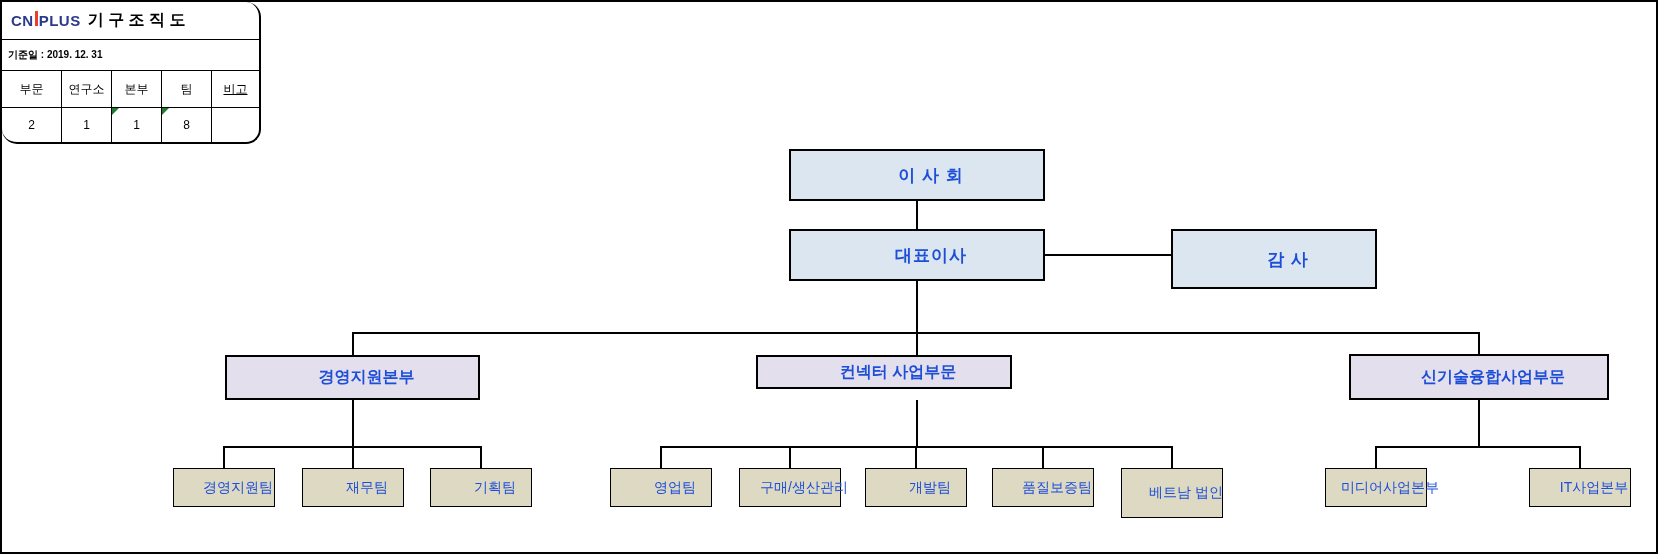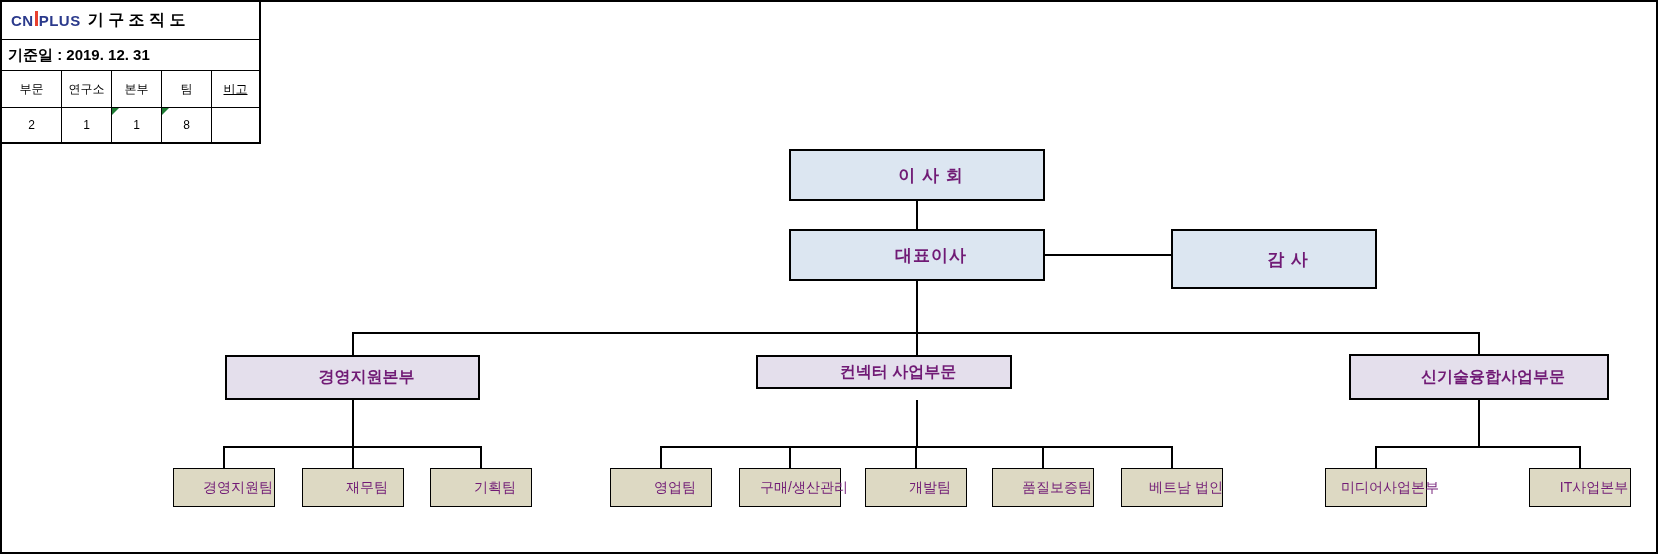--- a/index.html
+++ b/index.html
@@ -8,46 +8,47 @@
   .canvas {
     position:relative; width:1658px; height:554px;
     background:#ffffff; border:2px solid #000; overflow:hidden;
   }
 
   
   .info-table {
     position:absolute; left:0; top:0; width:259px;
     border-right:2px solid #000; border-bottom:2px solid #000;
     background:#fff;
+    border-radius:15px;
   }
   .it-row { border-bottom:1.5px solid #000; display:flex; align-items:center; }
   .it-row:last-child { border-bottom:none; }
   .title-row { height:38px; padding-left:9px; gap:7px; }
   .logo { font-weight:bold; font-size:15px; color:#2b3a8c; letter-spacing:.5px; display:inline-flex; align-items:center; }
   .logo-mark { display:inline-block; width:3px; height:15px; background:#e8402d; margin:0 1px 0 1px; transform:translateY(-2px); }
   .doc-title { font-weight:bold; font-size:16px; color:#000; white-space:nowrap; }
-  .date-row { height:31px; padding-left:6px; font-weight:bold; font-size:15px; color:#000; }
+  .date-row { height:31px; padding-left:6px; font-weight:bold; font-size:10px; color:#000; }
   .grid-row { display:grid; grid-template-columns:60px 50px 50px 50px 47px; }
   .grid-row .cell {
     border-right:1.5px solid #000; height:100%;
     display:flex; align-items:center; justify-content:center;
     font-size:12px; color:#000; position:relative;
   }
   .grid-row .cell:last-child { border-right:none;text-decoration:underline; }
   .head-row { height:37px; }
   .val-row { height:34px; }
   .err-tri {
     position:absolute; left:0; top:0; width:0; height:0;
     border-top:7px solid #1e7b34; border-right:7px solid transparent;
   }
 
   
   .node {
     position:absolute; display:flex; align-items:center; justify-content:center;
-    text-align:center; color:#701a75; white-space:nowrap; background:#fff;padding-left:28px;
+    text-align:center; color:#1d4ed8; white-space:nowrap; background:#fff;padding-left:28px;
   }
   .exec  { background:#dce6f1; border:2px solid #000; font-weight:bold; font-size:17px; letter-spacing:1px; }
   .divn  { background:#e4dfec; border:2px solid #000; font-weight:bold; font-size:16px; }
   .team  { background:#ddd9c3; border:1.5px solid #000; font-size:14px; }
 
   
   .vline { position:absolute; width:2px; background:#000; }
   .hline { position:absolute; height:2px; background:#000; }
 </style>
 </head>
@@ -123,18 +124,18 @@
   <div class="node divn" style="left:1347px;top:352px;width:260px;height:46px">신기술융합사업부문</div>
 
   <div class="node team" style="left:300px;top:466px;width:102px;height:39px">재무팀</div>
   <div class="node team" style="left:171px;top:466px;width:102px;height:39px">경영지원팀</div>
   <div class="node team" style="left:428px;top:466px;width:102px;height:39px">기획팀</div>
 
   <div class="node team" style="left:608px;top:466px;width:102px;height:39px">영업팀</div>
   <div class="node team" style="left:737px;top:466px;width:102px;height:39px">구매/생산관리</div>
   <div class="node team" style="left:863px;top:466px;width:102px;height:39px">개발팀</div>
   <div class="node team" style="left:990px;top:466px;width:102px;height:39px">품질보증팀</div>
-  <div class="node team" style="left:1119px;top:466px;width:102px;height:39px">베트남 법인</div>
+  <div class="node team" style="left:1119px;top:466px;width:102px;height:50px">베트남 법인</div>
 
   <div class="node team" style="left:1527px;top:466px;width:102px;height:39px">IT사업본부</div>
   <div class="node team" style="left:1323px;top:466px;width:102px;height:39px">미디어사업본부</div>
 
 </div>
 
 </body></html>

